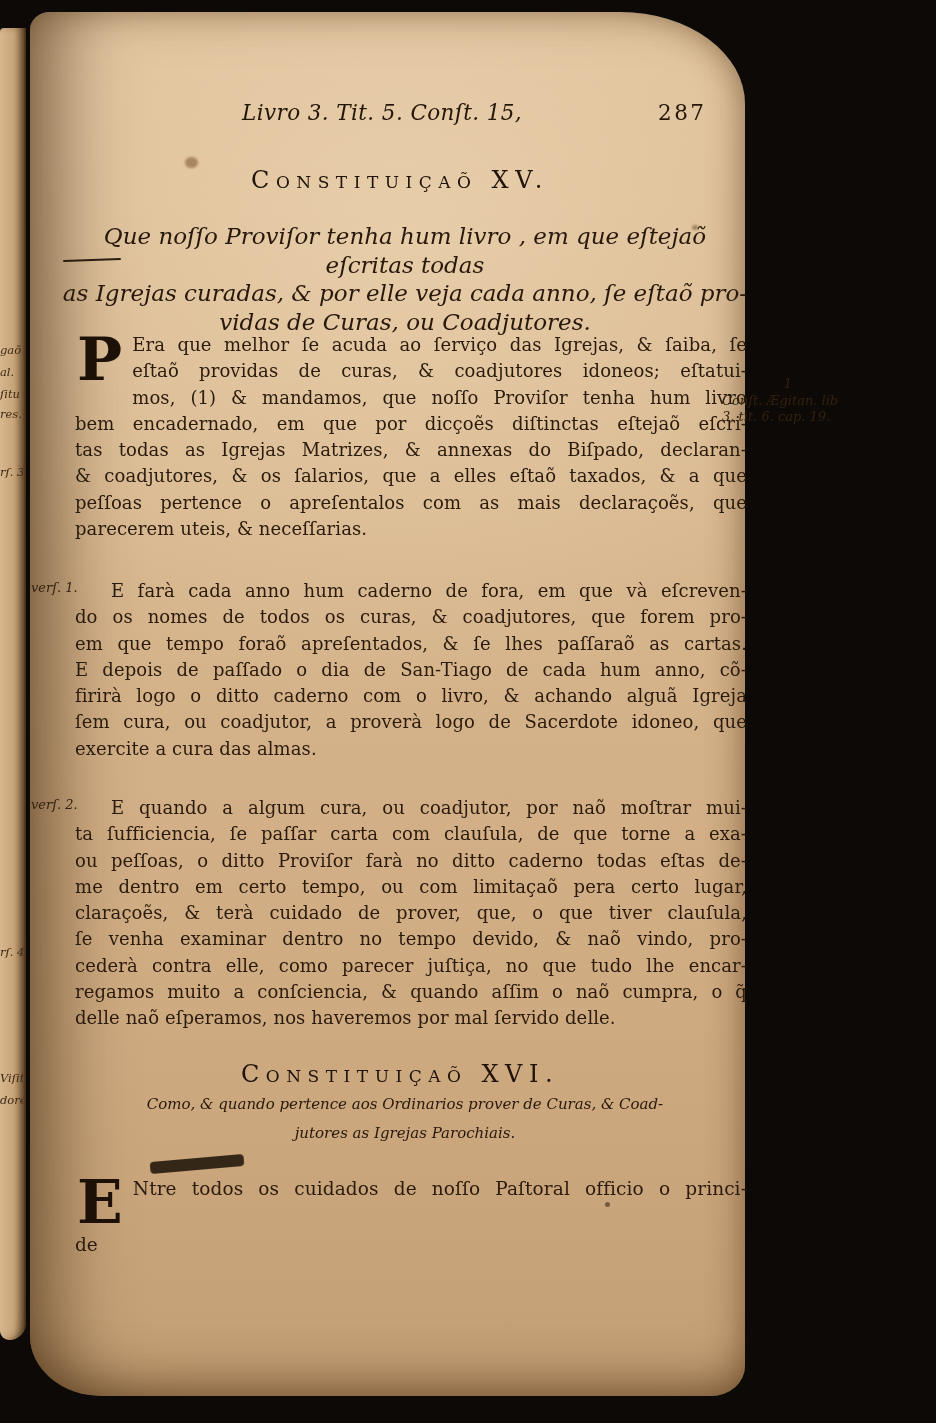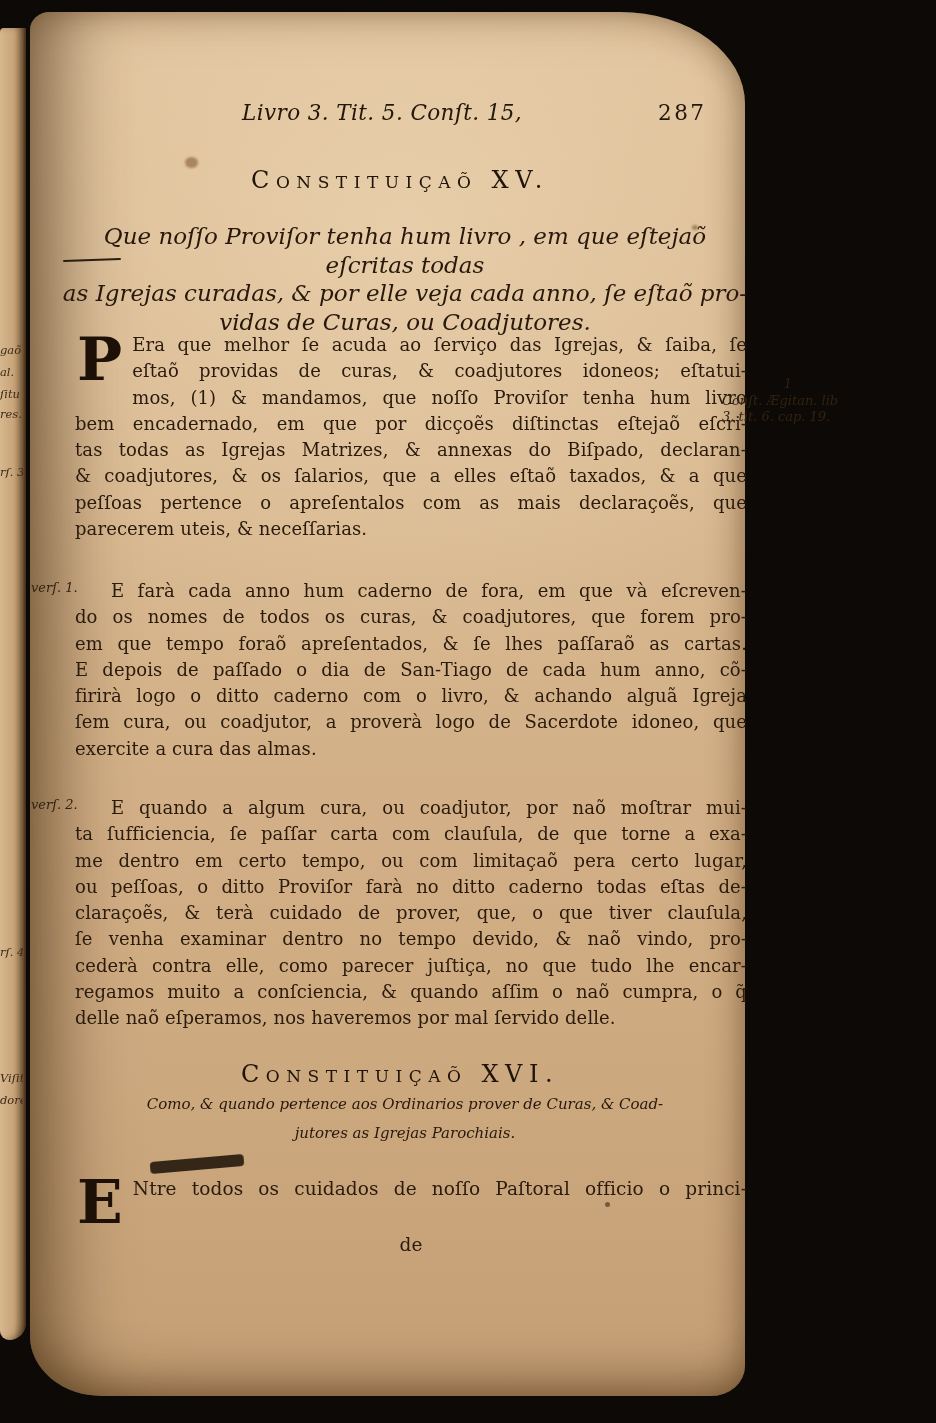--- a/index.html
+++ b/index.html
@@ -74,21 +74,21 @@
   .p2{top:566px;}
   .p3{top:783px;}
   .pE{top:1163px;font-size:18.5px;line-height:27px;}
   .pE .tline{height:27px;}
   .dropcap{
     float:left;font-size:60px;line-height:48px;height:52px;
     padding:3px 10px 0 2px;color:#1d1107;font-weight:700;
   }
   .catchword{
     position:absolute;left:45px;top:1222px;width:672px;
-    text-align:center;font-size:18.5px;color:#2a1b0d;
+    text-align:left;font-size:18.5px;color:#2a1b0d;
   }
   
   .margin-note-right{
     position:absolute;left:692px;top:364px;width:195px;
     font-style:italic;font-size:13px;line-height:16.5px;color:#33220f;
   }
   .margin-note-right .sup{text-indent:62px;font-size:12px;}
   .verse-label{
     position:absolute;left:1px;width:72px;
     font-style:italic;font-size:13px;color:#33220f;
@@ -164,22 +164,22 @@
       <div class="tline">E depois de paſſado o dia de San-Tiago de cada hum anno, cõ-</div>
       <div class="tline">firirà logo o ditto caderno com o livro, &amp; achando alguã Igreja</div>
       <div class="tline">ſem cura, ou coadjutor, a proverà logo de Sacerdote idoneo, que</div>
       <div class="tline">exercite a cura das almas.</div>
     </div>
 
   <div class="verse-label v2">verſ. 2.</div>
   <div class="para p3 indent-first">
       <div class="tline">E quando a algum cura, ou coadjutor, por naõ moſtrar mui-</div>
       <div class="tline">ta ſufficiencia, ſe paſſar carta com clauſula, de que torne a exa-</div>
+      <div class="tline">ou peſſoas, o ditto Proviſor farà no ditto caderno todas eſtas de-</div>
       <div class="tline">me dentro em certo tempo, ou com limitaçaõ pera certo lugar,</div>
-      <div class="tline">ou peſſoas, o ditto Proviſor farà no ditto caderno todas eſtas de-</div>
       <div class="tline">claraçoẽs, &amp; terà cuidado de prover, que, o que tiver clauſula,</div>
       <div class="tline">ſe venha examinar dentro no tempo devido, &amp; naõ vindo, pro-</div>
       <div class="tline">cederà contra elle, como parecer juſtiça, no que tudo lhe encar-</div>
       <div class="tline">regamos muito a conſciencia, &amp; quando aſſim o naõ cumpra, o q̃</div>
       <div class="tline">delle naõ eſperamos, nos haveremos por mal ſervido delle.</div>
     </div>
 
   <h2 class="const-heading h-xvi">Constituiçaõ XVI.</h2>
 
   <div class="subtitle sub-xvi centered">

